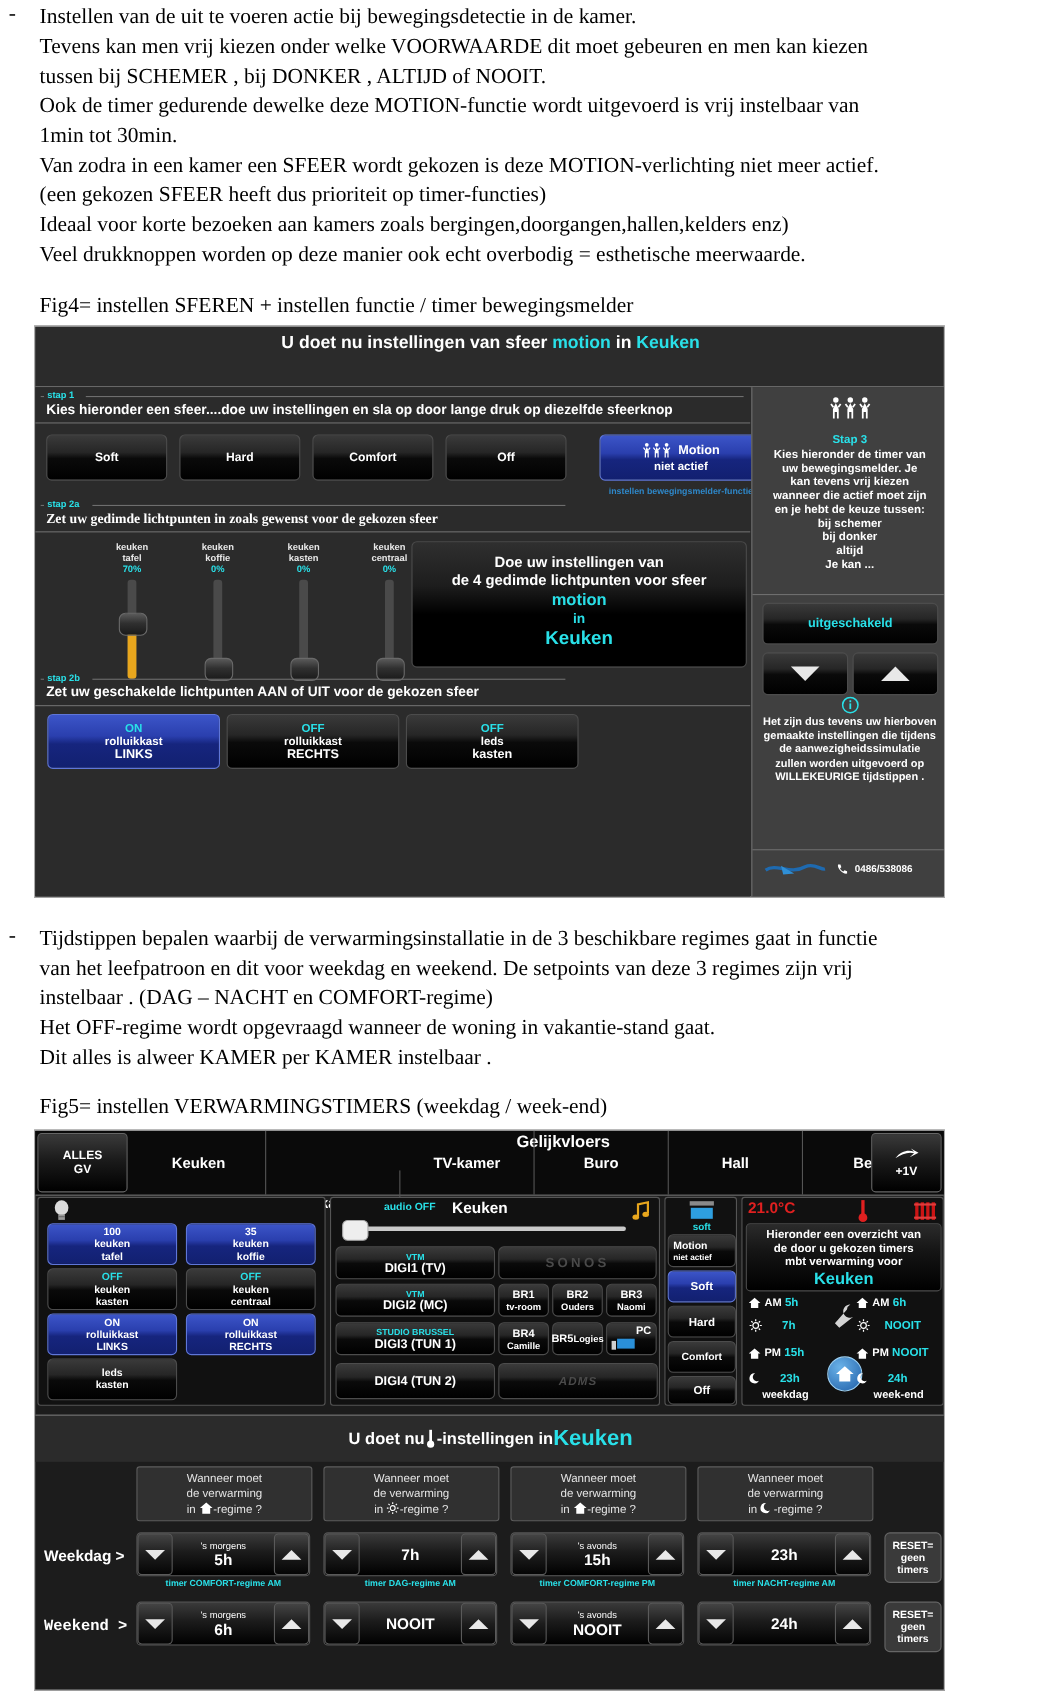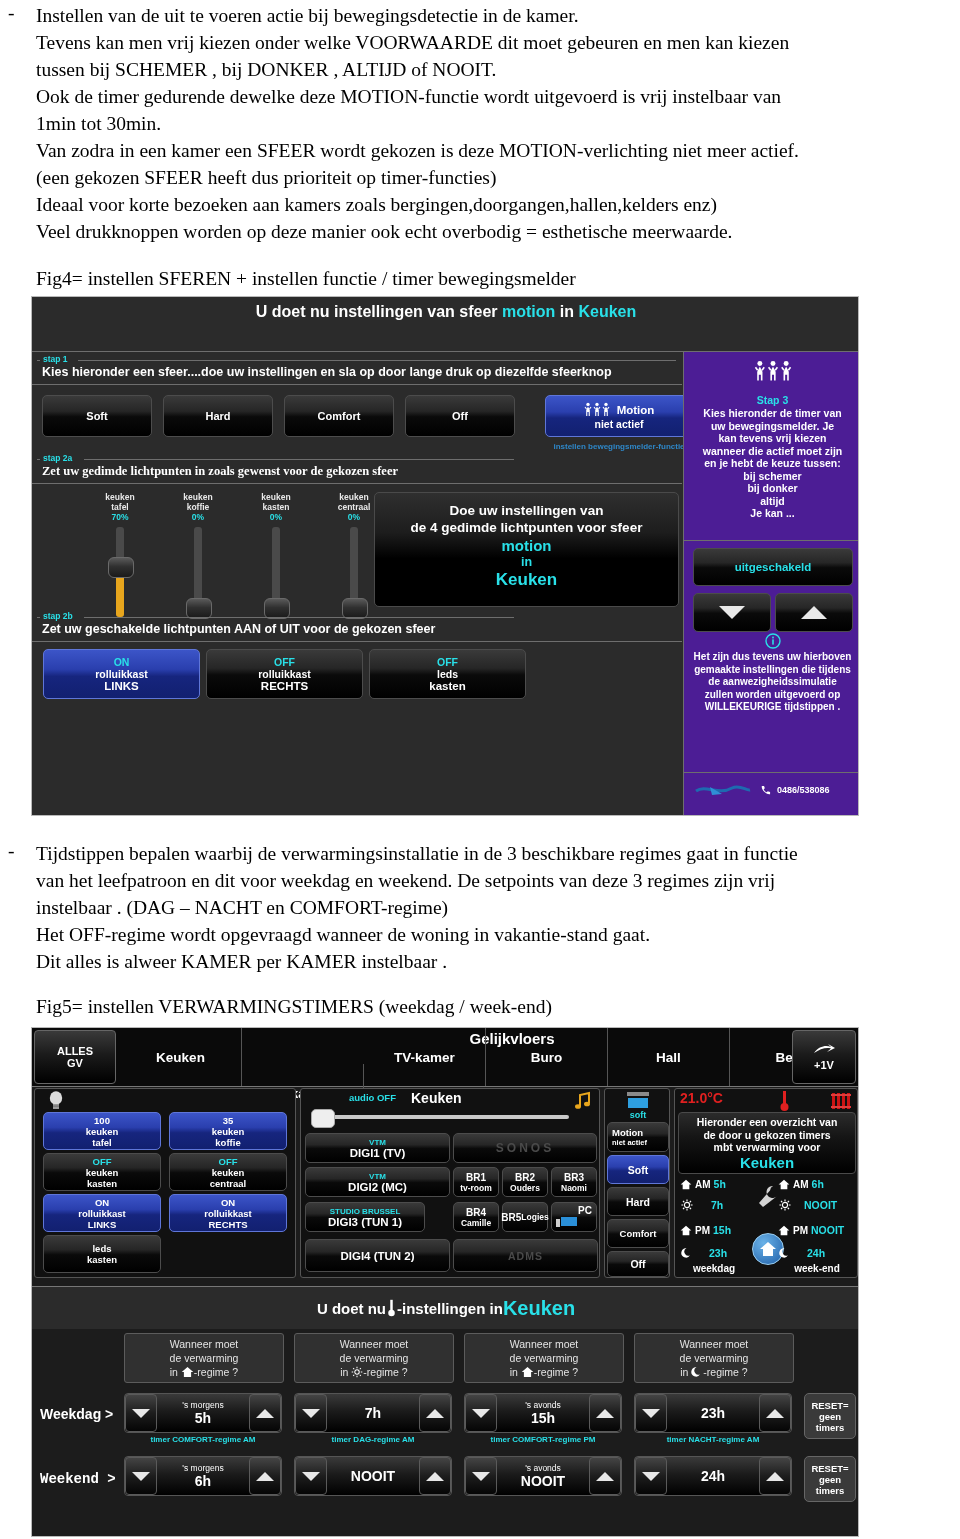--- a/index.html
+++ b/index.html
@@ -196,21 +196,21 @@
         <span style="font-size:10.5px;">rolluikkast</span>
         <span style="font-size:11.5px;">RECHTS</span>
       </div>
       <div class="btn" style="position:absolute;left:337px;top:297px;width:157px;height:50px;flex-direction:column;">
         <span class="cyan" style="font-size:10.5px;">OFF</span>
         <span style="font-size:10.5px;">leds</span>
         <span style="font-size:11.5px;">kasten</span>
       </div>
     </div>
 
-    <div class="panel" style="left:651px;top:55px;width:177px;height:465px;background:#4c1d95;border-left:1px solid #6e6e6e;">
+    <div class="panel" style="left:651px;top:55px;width:177px;height:465px;background:#404040;border-left:1px solid #6e6e6e;">
       <div style="position:absolute;left:0;top:8px;width:177px;text-align:center;">
         <svg width="38" height="22" viewBox="0 0 26 15">
           <g fill="#fff">
             <circle cx="4" cy="2.4" r="1.7"></circle>
               <path d="M4 4.4 L2.2 8 L2.2 14 L3.3 14 L3.3 10 L4.7 10 L4.7 14 L5.8 14 L5.8 8 Z"></path>
             <path d="M1 5 L2.5 7 M7 5 L5.5 7" stroke="#fff" stroke-width="1.1" fill="none"></path>
             <circle cx="13" cy="2.4" r="1.7"></circle>
               <path d="M13 4.4 L11.2 8 L11.2 14 L12.3 14 L12.3 10 L13.7 10 L13.7 14 L14.8 14 L14.8 8 Z"></path>
             <path d="M10 5 L11.5 7 M16 5 L14.5 7" stroke="#fff" stroke-width="1.1" fill="none"></path>
             <circle cx="22" cy="2.4" r="1.7"></circle>
@@ -378,21 +378,21 @@
       </div>
 
       <div class="btn" style="position:absolute;left:4px;top:44px;width:145px;height:30px;flex-direction:column;">
         <span class="cyan" style="font-size:8px;">VTM</span>
         <span style="font-size:11.5px;">DIGI1 (TV)</span>
       </div>
       <div class="btn" style="position:absolute;left:4px;top:78px;width:145px;height:30px;flex-direction:column;">
         <span class="cyan" style="font-size:8px;">VTM</span>
         <span style="font-size:11.5px;">DIGI2 (MC)</span>
       </div>
-      <div class="btn" style="position:absolute;left:4px;top:113px;width:120px;height:30px;flex-direction:column;">
+      <div class="btn" style="position:absolute;left:4px;top:113px;width:145px;height:30px;flex-direction:column;">
         <span class="cyan" style="font-size:8px;">STUDIO BRUSSEL</span>
         <span style="font-size:11.5px;">DIGI3 (TUN 1)</span>
       </div>
       <div class="btn" style="position:absolute;left:4px;top:150px;width:145px;height:33px;">
         <span style="font-size:11.5px;">DIGI4 (TUN 2)</span>
       </div>
 
       <div class="btn" style="position:absolute;left:152px;top:44px;width:144px;height:30px;">
         <span style="font-size:12px;letter-spacing:3px;color:#4a4a4a;">SONOS</span>
       </div>
@@ -416,21 +416,21 @@
         <span style="font-size:10px;">BR5</span>
         <span style="font-size:8.5px;">Logies</span>
       </div>
       <div class="btn" style="position:absolute;left:250px;top:113px;width:46px;height:30px;flex-direction:column;justify-content:flex-start;padding-top:2px;">
         <span style="font-size:10px;align-self:flex-end;padding-right:4px;">PC</span>
         <svg width="24" height="13" viewBox="0 0 24 13" style="align-self:flex-start;margin-left:3px;">
           <rect x="6" y="1" width="16" height="9" fill="#2a8fd8"></rect>
             <rect x="1" y="3" width="4" height="8" fill="#cfcfcf"></rect>
         </svg>
       </div>
-      <div class="btn" style="position:absolute;left:152px;top:150px;width:145px;height:33px;">
+      <div class="btn" style="position:absolute;left:152px;top:150px;width:145px;height:33px;font-style:italic;">
         <span style="font-size:10.5px;letter-spacing:1px;color:#4a4a4a;">ADMS</span>
       </div>
     </div>
 
     <div class="panel" style="left:572px;top:60px;width:66px;height:190px;background:#111;border:1px solid #555;border-radius:3px;">
       <div style="position:absolute;left:0;top:2px;width:66px;text-align:center;">
         <svg width="26" height="20" viewBox="0 0 26 20">
           <rect x="2" y="1" width="22" height="4" fill="#8a8a8a"></rect>
           <rect x="3" y="7" width="20" height="10" fill="#2e9fe0"></rect>
         </svg>

